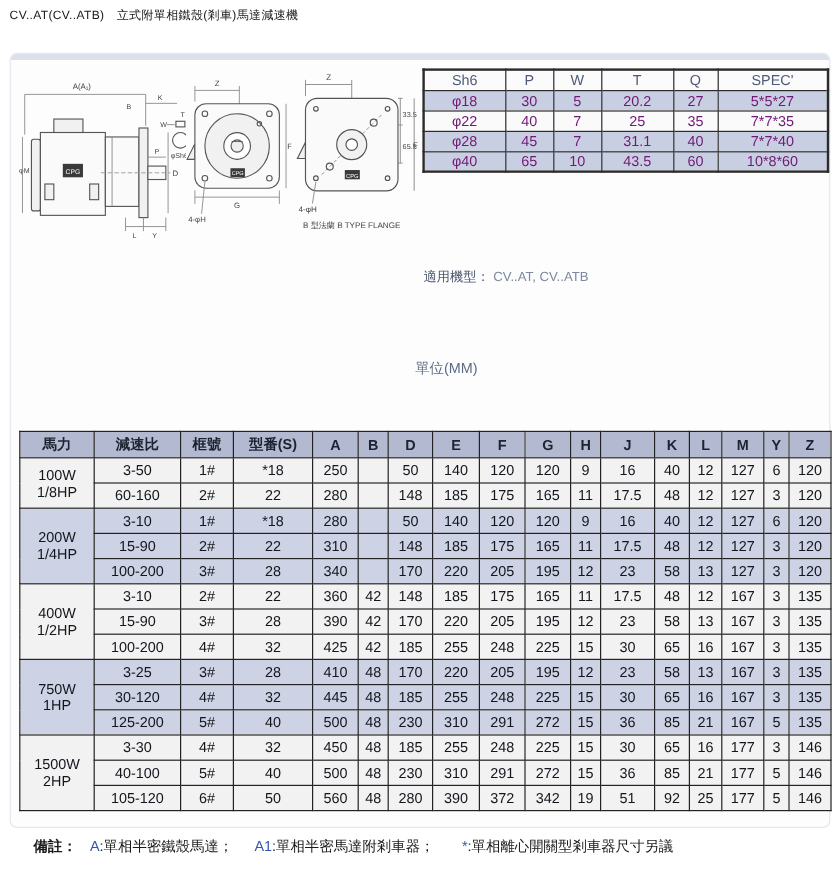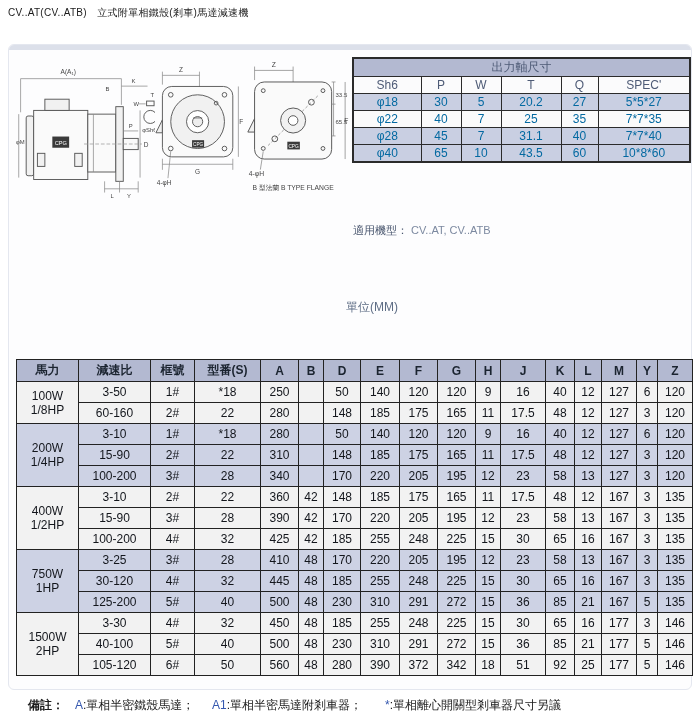--- a/index.html
+++ b/index.html
@@ -29,21 +29,21 @@
   table { border-collapse:collapse; table-layout:fixed; }
   td,th { overflow:hidden; white-space:nowrap; }
 
   
   .shaft-table { position:absolute; left:343px; top:12px; width:338px; font-size:12px; }
   .shaft-table th, .shaft-table td { border:1px solid #2b2b2b; text-align:center; font-weight:normal; height:17px; padding:0; }
   .shaft-table { border:2px solid #2b2b2b; }
   .shaft-table thead th { color:#4e5b76; }
   .shaft-table .hdr-lav th { background:#b3b9d1; }
   .shaft-table .hdr-light th { background:#fbfbfc; }
-  .shaft-table tbody td { color:#0369a1; background:#fafafa; }
+  .shaft-table tbody td { color:#701a75; background:#fafafa; }
   .shaft-table tbody tr.shaded td { background:#c9cfe2; }
 
   .applicable { position:absolute; left:344px; top:178px; font-size:11px; color:#49566e; }
   .applicable .val { color:#7c89a0; }
   .unit-label { position:absolute; left:337px; top:254px; font-size:12px; color:#5d6c84; }
 
   
   .spec-table { position:absolute; left:7px; top:314px; width:674px; font-size:12px; border:1px solid #222; }
   .spec-table th, .spec-table td { border:1px solid #222; text-align:center; height:21px; padding:0; font-weight:normal; color:#13161c; }
   .spec-table thead th { background:#b3b9d1; color:#1b2430; height:22px;font-weight:bold; }
@@ -174,23 +174,20 @@
   <table class="shaft-table">
     <colgroup>
       <col style="width:68px">
         <col style="width:40px">
         <col style="width:40px">
       <col style="width:60px">
         <col style="width:37px">
         <col style="width:92px">
     </colgroup>
     <thead>
-      <tr class="hdr-lav">
-          <th colspan="6">出力軸尺寸</th>
-        </tr>
       <tr class="hdr-light">
         <th>Sh6</th>
         <th>P</th>
         <th>W</th>
         <th>T</th>
         <th>Q</th>
         <th>SPEC'</th>
       </tr>
     </thead>
     <tbody id="shaft-tbody">
@@ -535,21 +532,21 @@
         <tr class="g-light">
           <td>105-120</td>
           <td>6#</td>
           <td>50</td>
           <td>560</td>
           <td>48</td>
           <td>280</td>
           <td>390</td>
           <td>372</td>
           <td>342</td>
-          <td>18</td>
+          <td>19</td>
           <td>51</td>
           <td>92</td>
           <td>25</td>
           <td>177</td>
           <td>5</td>
           <td>146</td>
         </tr>
       </tbody>
   </table>
 </div>

